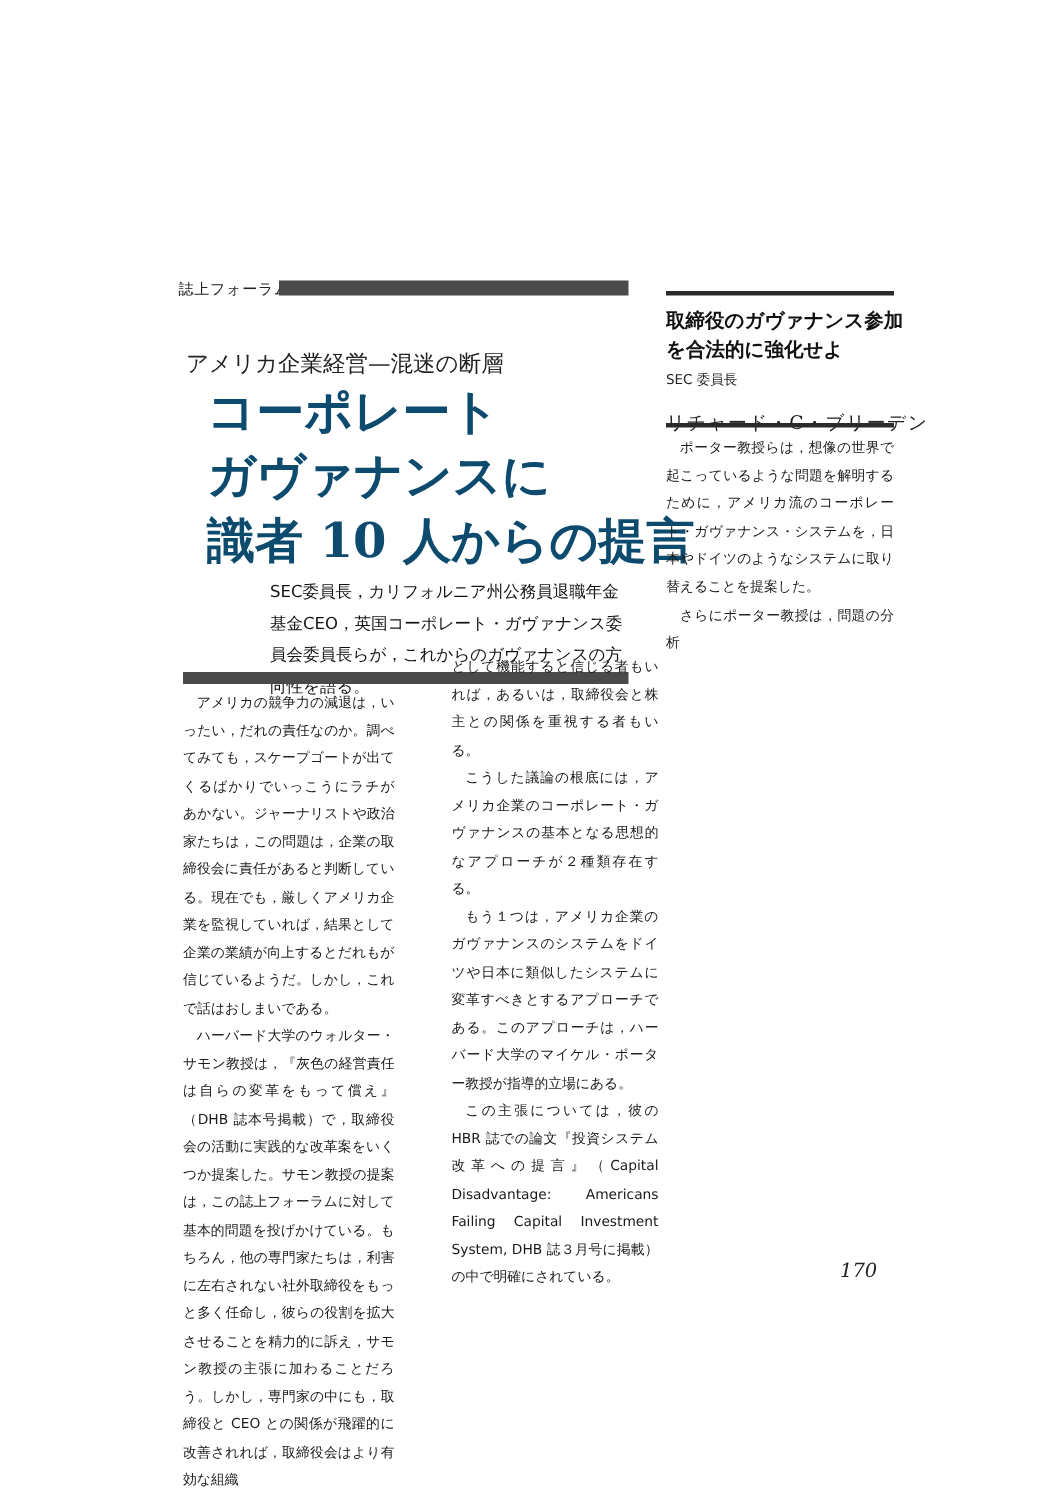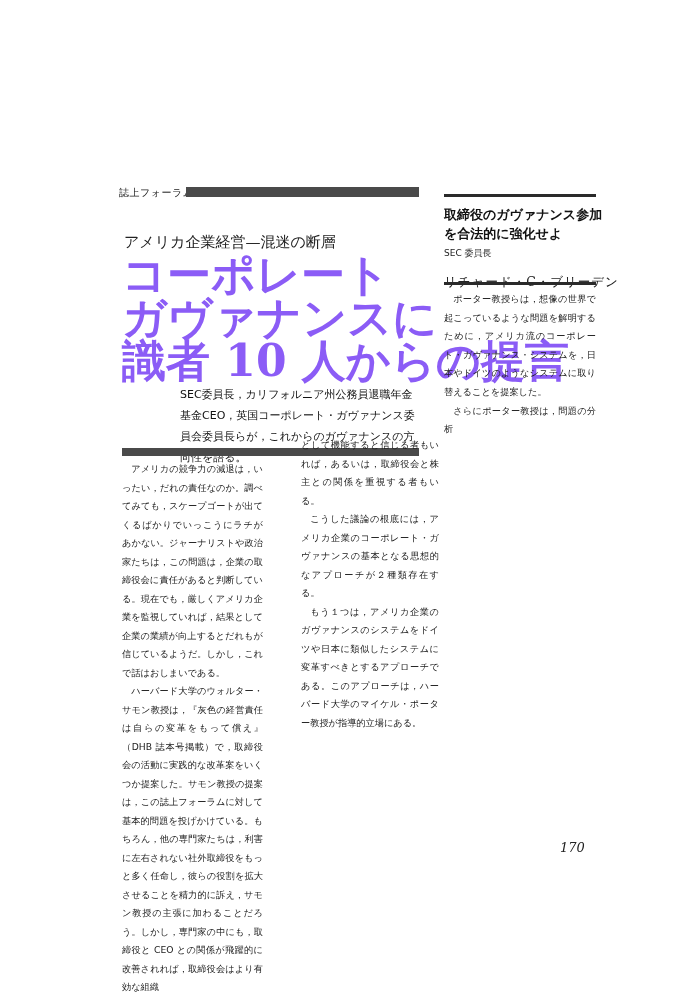--- a/index.html
+++ b/index.html
@@ -1,21 +1,21 @@
 <!DOCTYPE html>
 <html><head>
   <meta charset="utf-8">
   <style>
     html, body { margin:0; padding:0; background:#ffffff; }
     body { width:700px; height:992px; position:relative; overflow:hidden; color:#1a1a1a; font-family:"DejaVu Sans", sans-serif; }
     .abs { position:absolute; }
     .section-label { left:119px; top:186px; font-size:10px; color:#222; letter-spacing:0.5px; white-space:nowrap; }
     .section-bar { left:186px; top:187px; width:233px; height:10px; background:#4a4a4a; }
     .kicker { left:124px; top:233px; font-family:"DejaVu Serif", serif; font-size:15px; color:#222; white-space:nowrap; }
-    .headline { left:122px; top:253px; font-family:"DejaVu Serif", serif; font-size:44px; line-height:43px; font-weight:bold; color:#8b5cf6; }
+    .headline { left:138px; top:253px; font-family:"DejaVu Serif", serif; font-size:32px; line-height:43px; font-weight:bold; color:#0c4a6e; }
     .headline div { white-space:nowrap; }
     .lead { left:180px; top:384px; width:240px; font-size:11px; line-height:21px; font-weight:normal; color:#111; }
     .lead-bar { left:122px; top:448px; width:297px; height:8px; background:#4a4a4a; }
     .col { font-size:9.2px; line-height:18.5px; color:#1a1a1a; text-align:justify; }
     .col p { margin:0; text-indent:1em; }
     .col p.noindent { text-indent:0; }
     .col1 { left:122px; top:460px; width:141px; }
     .col2 { left:284px; top:436px; width:138px;margin-left:17px; }
     .col3 { left:444px; top:290px; width:152px; font-family:"DejaVu Serif", serif; font-size:9.2px; line-height:18.6px; }
     .side-rule-top { left:444px; top:194px; width:152px; height:3px; background:#2a2a2a; }
@@ -44,20 +44,21 @@
 
 <div class="abs col col1">
   <p>アメリカの競争力の減退は，いったい，だれの責任なのか。調べてみても，スケープゴートが出てくるばかりでいっこうにラチがあかない。ジャーナリストや政治家たちは，この問題は，企業の取締役会に責任があると判断している。現在でも，厳しくアメリカ企業を監視していれば，結果として企業の業績が向上するとだれもが信じているようだ。しかし，これで話はおしまいである。</p>
   <p>ハーバード大学のウォルター・サモン教授は，『灰色の経営責任は自らの変革をもって償え』（DHB 誌本号掲載）で，取締役会の活動に実践的な改革案をいくつか提案した。サモン教授の提案は，この誌上フォーラムに対して基本的問題を投げかけている。もちろん，他の専門家たちは，利害に左右されない社外取締役をもっと多く任命し，彼らの役割を拡大させることを精力的に訴え，サモン教授の主張に加わることだろう。しかし，専門家の中にも，取締役と CEO との関係が飛躍的に改善されれば，取締役会はより有効な組織</p>
 </div>
 
 <div class="abs col col2">
   <p class="noindent">として機能すると信じる者もいれば，あるいは，取締役会と株主との関係を重視する者もいる。</p>
   <p>こうした議論の根底には，アメリカ企業のコーポレート・ガヴァナンスの基本となる思想的なアプローチが２種類存在する。</p>
   <p>もう１つは，アメリカ企業のガヴァナンスのシステムをドイツや日本に類似したシステムに変革すべきとするアプローチである。このアプローチは，ハーバード大学のマイケル・ポーター教授が指導的立場にある。</p>
+  <p>この主張については，彼の HBR 誌での論文『投資システム改革への提言』（Capital Disadvantage: Americans Failing Capital Investment System, DHB 誌３月号に掲載）の中で明確にされている。</p>
 </div>
 
 <div class="abs side-rule-top"></div>
 <div class="abs side-title">取締役のガヴァナンス参加を合法的に強化せよ</div>
 <div class="abs side-role">SEC 委員長</div>
 <div class="abs side-name">リチャード・C・ブリーデン</div>
 <div class="abs side-rule-bottom"></div>
 
 <div class="abs col col3">
   <p>ポーター教授らは，想像の世界で起こっているような問題を解明するために，アメリカ流のコーポレート・ガヴァナンス・システムを，日本やドイツのようなシステムに取り替えることを提案した。</p>

